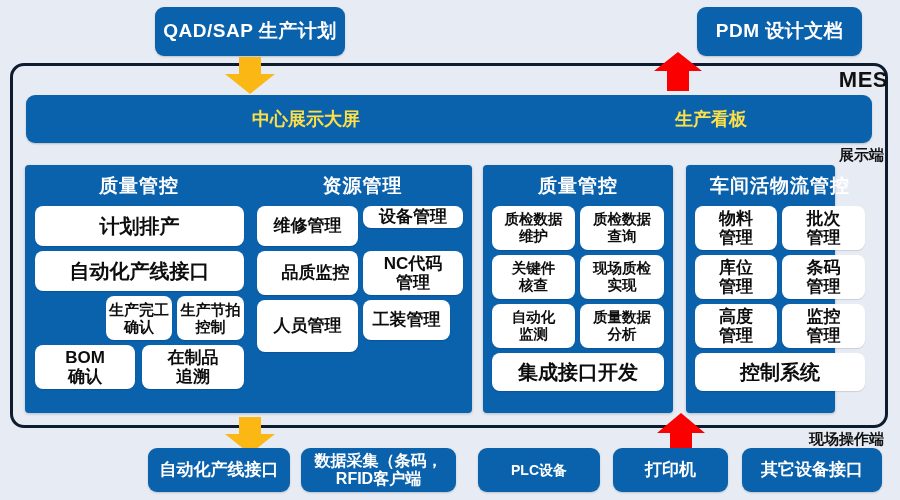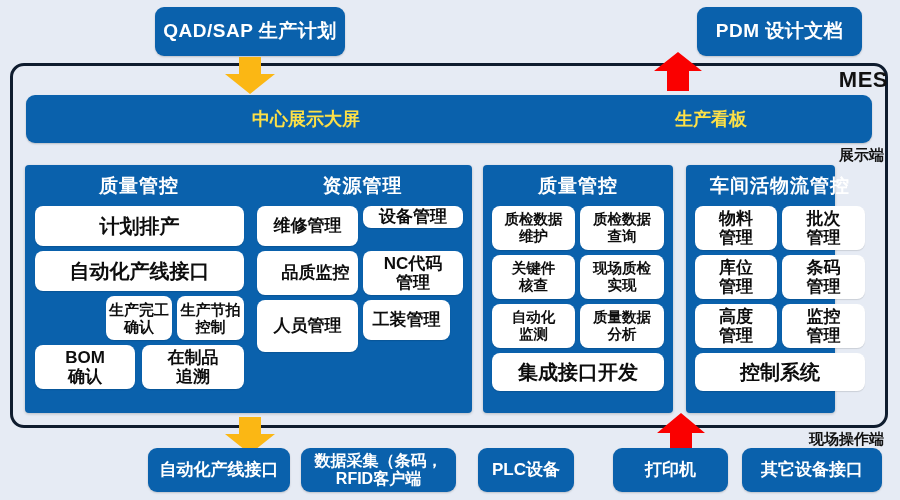--- a/index.html
+++ b/index.html
@@ -96,21 +96,21 @@
   .term{
     position:absolute;top:448px;height:44px;
     background:#0a61ac;color:#fff;border-radius:9px;
     display:flex;align-items:center;justify-content:center;
     text-align:center;font-weight:bold;line-height:1.15;
     box-shadow:0 1px 2px rgba(0,0,0,.18);
   }
   #t0{left:20px;width:116px;font-size:17px;}
   #t1{left:148px;width:142px;font-size:17px;}
   #t2{left:301px;width:155px;font-size:16px;}
-  #t3{left:478px;width:96px;font-size:17px;border-radius:9px;}
+  #t3{left:478px;width:122px;font-size:14px;border-radius:9px;}
   #t4{left:613px;width:115px;font-size:17px;}
   #t5{left:742px;width:140px;font-size:17px;}
 </style>
 </head>
 <body>
 
 <div class="stage">
 
   <div class="ext-btn" id="ext0">QAD/SAP 生产计划</div>
   <div class="ext-btn" id="ext2">PDM 设计文档</div>

